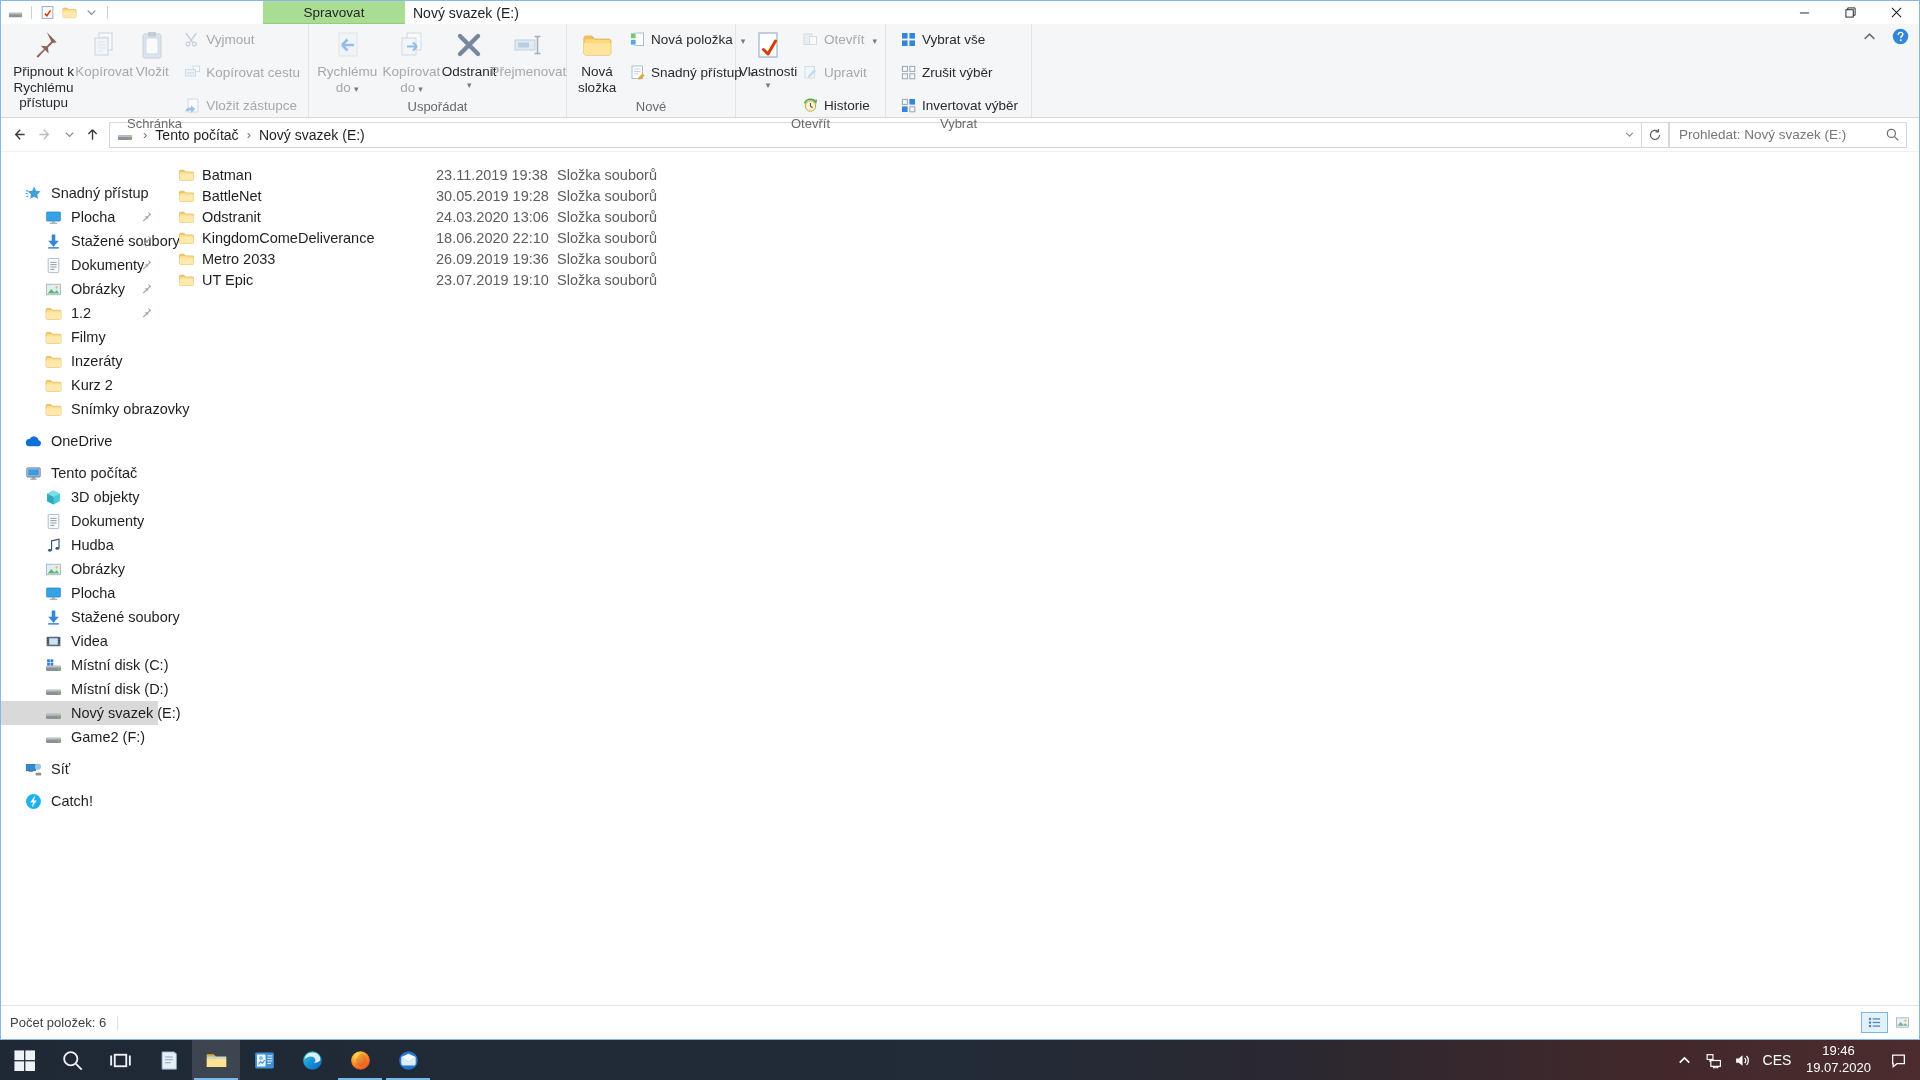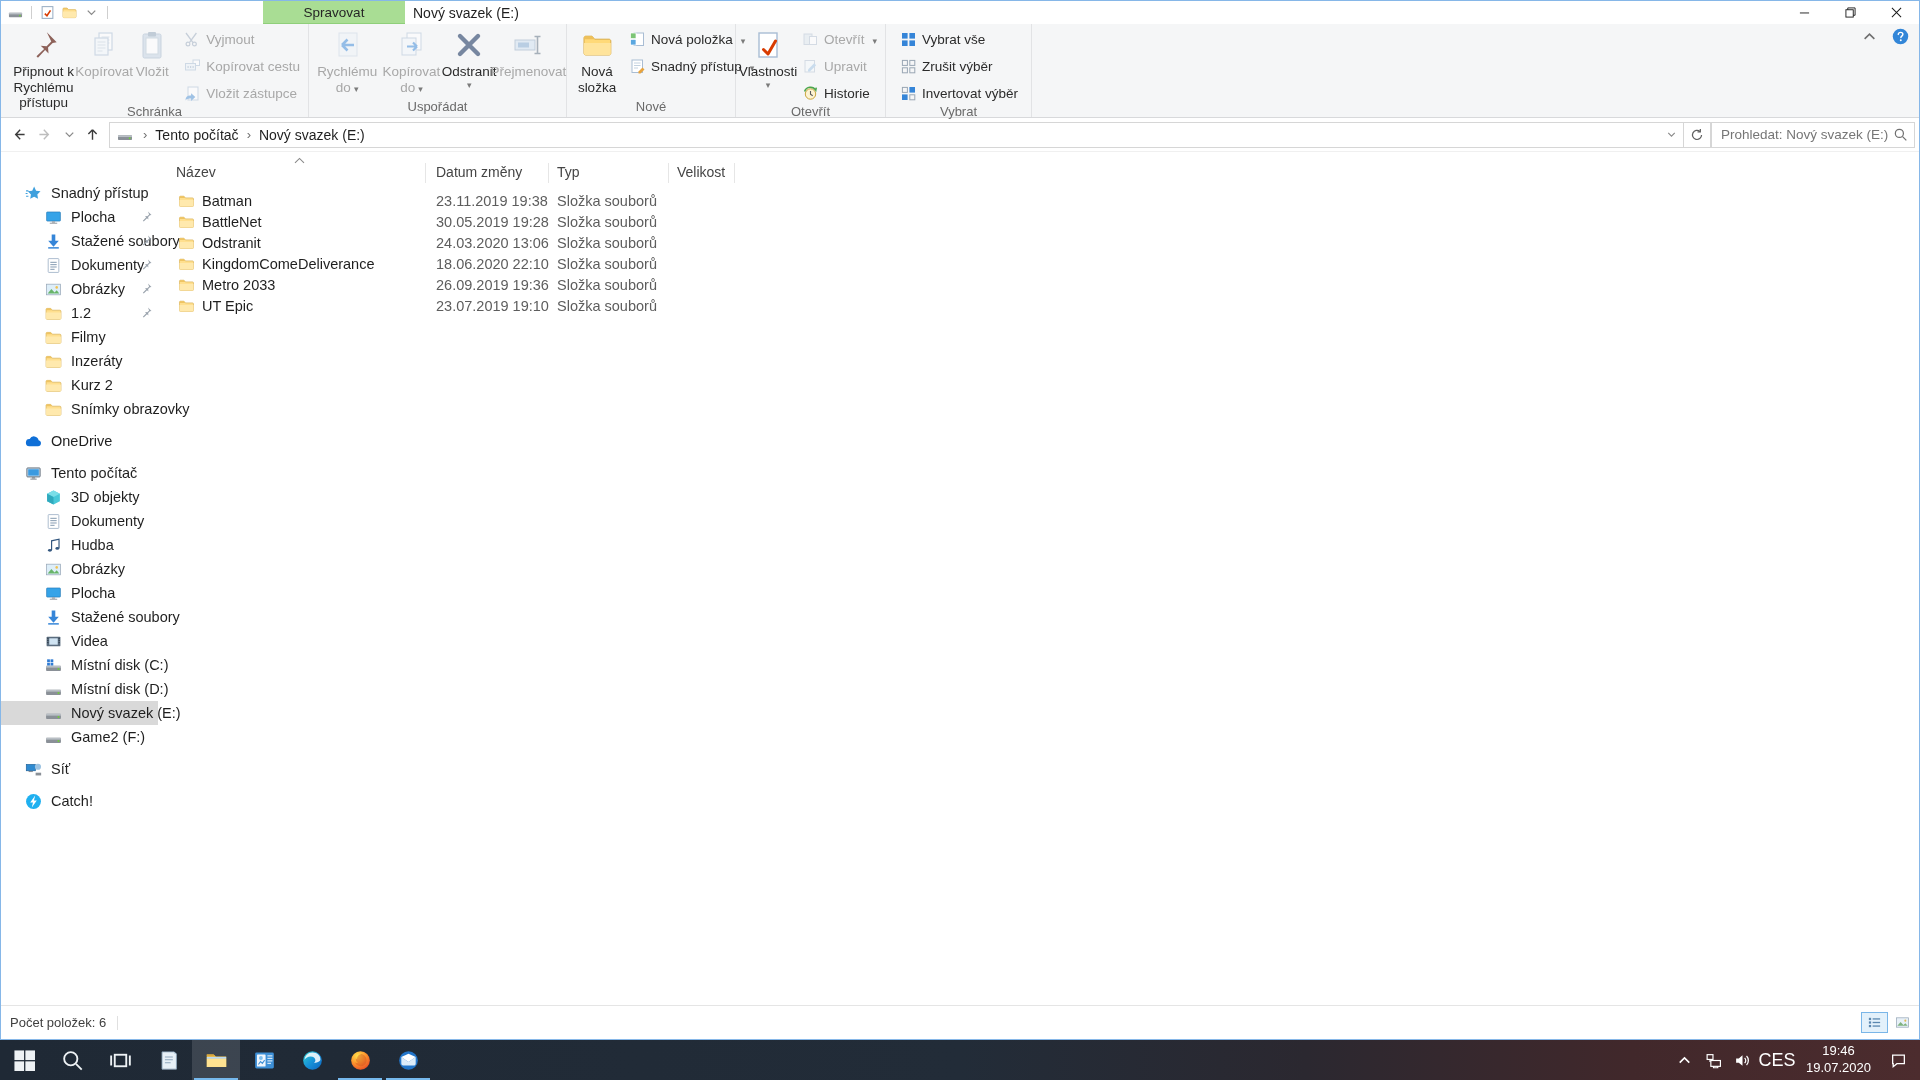--- a/index.html
+++ b/index.html
@@ -24,21 +24,21 @@
 
 .ribbon{height:94px;background:#f5f6f7;border-bottom:1px solid #d8d9db;display:flex;position:relative;flex:none}
 .rgroup{display:flex;flex-direction:column;border-right:1px solid #e2e3e5;flex:none}
 .rg-content{flex:1;display:flex;align-items:flex-start;padding:3px 4px 0 6px}
 .rg-label{height:18px;text-align:center;font-size:13px;color:#6a6a6a;line-height:16px}
 .bigbtn{display:flex;flex-direction:column;align-items:center;padding:2px 5px 0;min-width:48px;height:72px;font-size:13.5px;color:#2b2b2b;line-height:1.15;text-align:center}
 .bicon{width:32px;height:32px;margin-bottom:3px;display:inline-flex;flex:none}
 .bigbtn.disabled{color:#a8a8a8}
 .bigbtn.disabled .bicon,.smallbtn.disabled .sicon{opacity:.5}
 .blabel{display:block}
-.smallstack{display:flex;flex-direction:column;gap:6px;padding-top:2px;margin-left:4px}
+.smallstack{display:flex;flex-direction:column;gap:12px;padding-top:2px;margin-left:4px}
 .smallbtn{display:flex;align-items:center;gap:5px;height:21px;font-size:13.5px;color:#2b2b2b;padding:0 4px;white-space:nowrap}
 .smallbtn.disabled{color:#a8a8a8}
 .sicon{width:17px;height:17px;display:inline-flex;flex:none}
 .caret::after{content:"▾";font-size:9px;color:#7b7b7b;margin-left:3px}
 .caret-below{height:10px;line-height:8px}
 .caret-below::after{content:"▾";font-size:9px;color:#7b7b7b}
 .g-clip{width:308px}.g-org{width:258px}.g-new{width:169px}.g-open{width:150px}.g-sel{width:146px}
 .ribbon-corner{position:absolute;right:10px;top:4px;display:flex;align-items:center;gap:14px}
 .ricon{width:17px;height:17px;display:inline-flex}
 
@@ -48,21 +48,21 @@
 .navbtn.narrow{width:20px}
 .addressbox{flex:1;height:26px;border:1px solid #d6d6d6;display:flex;align-items:center;margin-left:3px}
 .addr-crumbs{display:flex;align-items:center;padding-left:7px;font-size:14px;color:#1f1f1f}
 .addr-drive{width:16px;height:16px;display:inline-flex;margin-right:2px}
 .chev{color:#6f6f6f;font-size:13px;padding:0 8px}
 .addr-right{margin-left:auto;display:flex;align-items:stretch;height:100%}
 .addrbtn{width:24px;display:flex;align-items:center;justify-content:center}
 .addrbtn span{width:13px;height:13px;display:inline-flex}
 .refreshbtn{width:27px;height:26px;border:1px solid #d6d6d6;border-left:none;display:flex;align-items:center;justify-content:center}
 .refreshbtn span{width:14px;height:14px;display:inline-flex}
-.searchbox{width:204px;height:26px;border:1px solid #d6d6d6;display:flex;align-items:center;margin:0 4px 0 0;padding:0 6px 0 9px}
+.searchbox{width:238px;height:26px;border:1px solid #d6d6d6;display:flex;align-items:center;margin:0 12px 0 0;padding:0 6px 0 9px}
 .searchbox input{flex:1;border:none;outline:none;font-size:13.5px;color:#1f1f1f;background:transparent;font-family:inherit;min-width:0}
 .searchbox input::placeholder{color:#767676}
 .searchicon{width:15px;height:15px;display:inline-flex;flex:none}
 
 .main{flex:1;display:flex;background:#fff;overflow:hidden}
 .sidebar{width:157px;padding-top:29px;font-size:14.5px;color:#1f1f1f;flex:none}
 .side-item{height:24px;display:flex;align-items:center;padding-left:24px;position:relative;white-space:nowrap}
 .side-item.lvl1{padding-left:44px}
 .side-item.gap{margin-top:8px}
 .side-item.selected{background:var(--selection,#d9d9d9)}
@@ -94,21 +94,21 @@
 .taskbar{position:absolute;left:0;bottom:0;width:1920px;height:40px;display:flex;color:#fff;
  background:linear-gradient(90deg,#1f2935 0%,#222c38 50%,#2b2830 68%,#41282b 85%,#4c2c2e 100%)}
 .tb-left{display:flex}
 .tb-tile{width:48px;height:40px;display:flex;align-items:center;justify-content:center;position:relative}
 .tb-tile .tbicon{width:23px;height:23px;display:inline-flex}
 .tb-tile.active{background:rgba(255,255,255,.13)}
 .tb-tile.running::after{content:"";position:absolute;left:2px;right:2px;bottom:0;height:2px;background:var(--running_underline,#76b9ed)}
 .tray{margin-left:auto;display:flex;align-items:center;padding-right:4px}
 .tray-item{width:29px;height:40px;display:flex;align-items:center;justify-content:center}
 .tray-item span{width:17px;height:17px;display:inline-flex}
-.tray-lang{font-size:18px;width:40px;text-align:center}
+.tray-lang{font-size:14px;width:40px;text-align:center}
 .tray-clock{font-size:13px;text-align:center;line-height:1.3;padding:0 9px;white-space:nowrap}
 .action-btn{width:36px;height:40px;display:flex;align-items:center;justify-content:center}
 .action-btn span{width:17px;height:17px;display:inline-flex}
 [data-icon] svg,.qicon svg,.s-icon svg,.sicon svg,.bicon svg{width:100%;height:100%;display:block}
 </style>
 </head>
 <body>
 
 <div class="window">
 
@@ -814,31 +814,20 @@
               <circle cx="8" cy="8" r="7" fill="#1fb0f0"></circle>
               <path d="M9.6 2.4L4.9 9h2.6l-1.1 4.6L11.1 7H8.4z" fill="#fff"></path>
             </svg>
           </span>
           <span class="s-label">Catch!</span>
 
         </div>
       </div>
 
     <div class="filearea">
-      <div class="cols">
-        <span class="sortcaret" data-icon="sort-caret">
-            <svg viewBox="0 0 11 7">
-              <path d="M1 5.8L5.5 1.4 10 5.8" fill="none" stroke="#8a8a8a" stroke-width="1.1"></path>
-            </svg>
-          </span>
-        <div class="col col-name">Název</div>
-        <div class="col col-date">Datum změny</div>
-        <div class="col col-type">Typ</div>
-        <div class="col col-size">Velikost</div>
-      </div>
       <div class="filelist">
 
           <div class="file-row">
             <span class="f-icon" data-icon="folder">
               <svg viewBox="0 0 16 16">
                 <path d="M1 4.2c0-.6.4-1 1-1h3.4l1.5 1.7H14c.6 0 1 .4 1 1v6.6c0 .6-.4 1-1 1H2c-.6 0-1-.4-1-1z" fill="#ffdf8e" stroke="#d9b35c" stroke-width=".7"></path>
                 <path d="M1 4.2c0-.6.4-1 1-1h3.4l1.5 1.7H1z" fill="#eec463"></path>
                 <path d="M1 7h14v5.5c0 .6-.4 1-1 1H2c-.6 0-1-.4-1-1z" fill="#ffe9ad"></path>
               </svg>
             </span>

